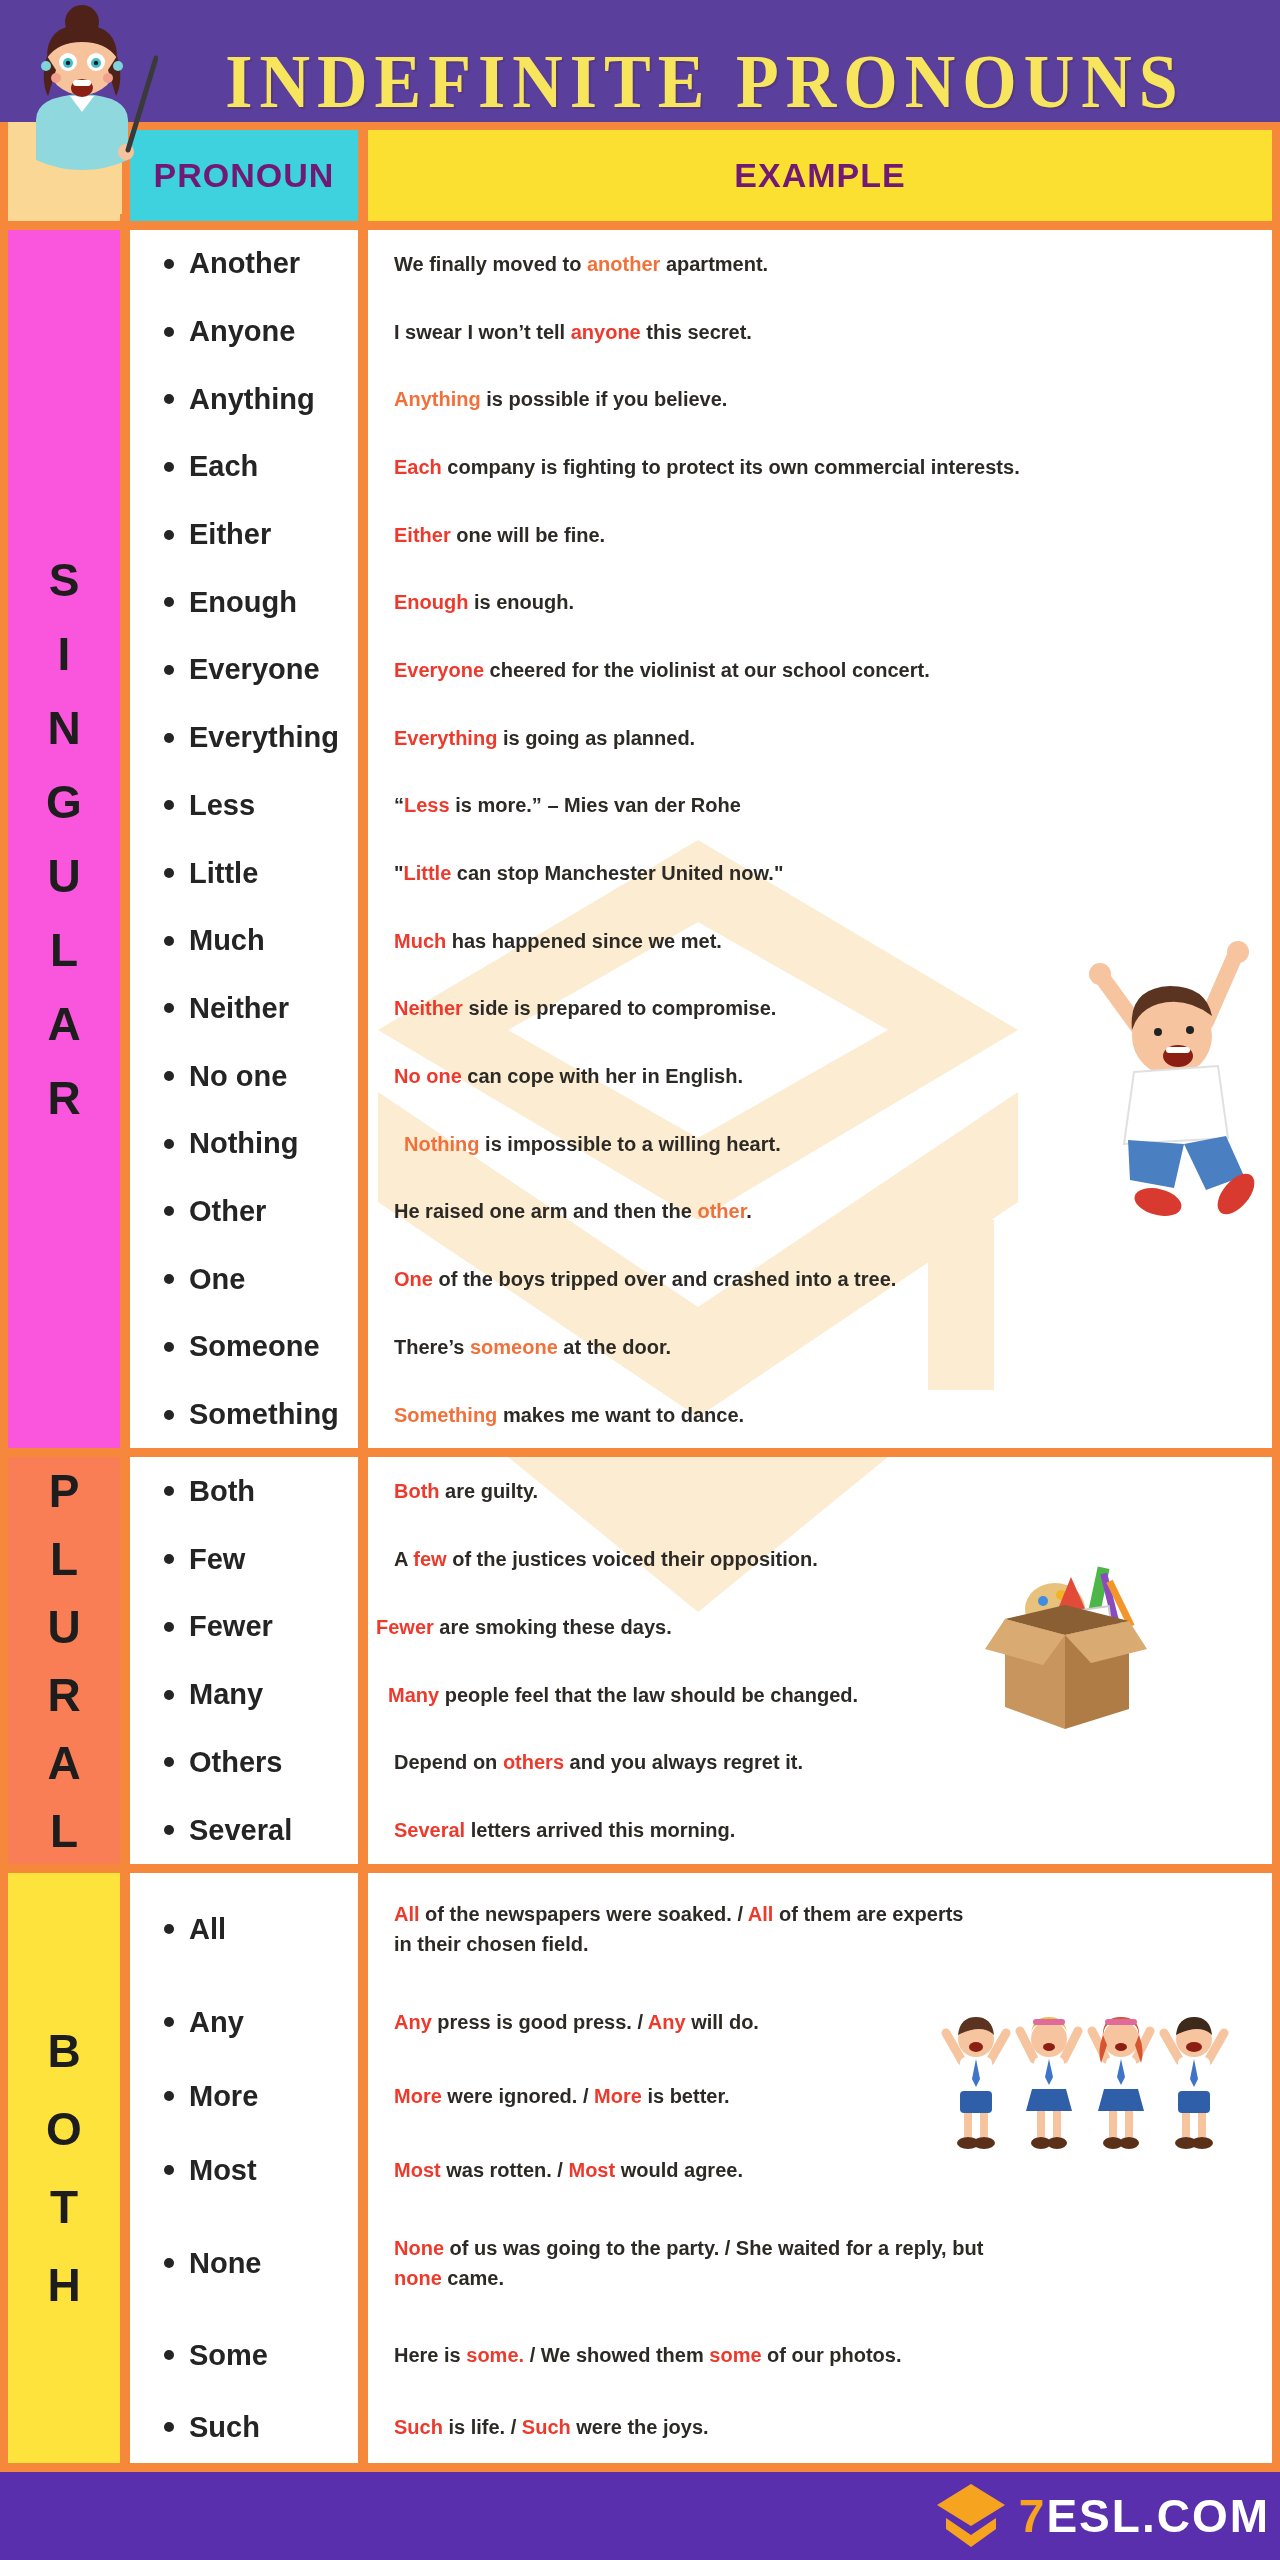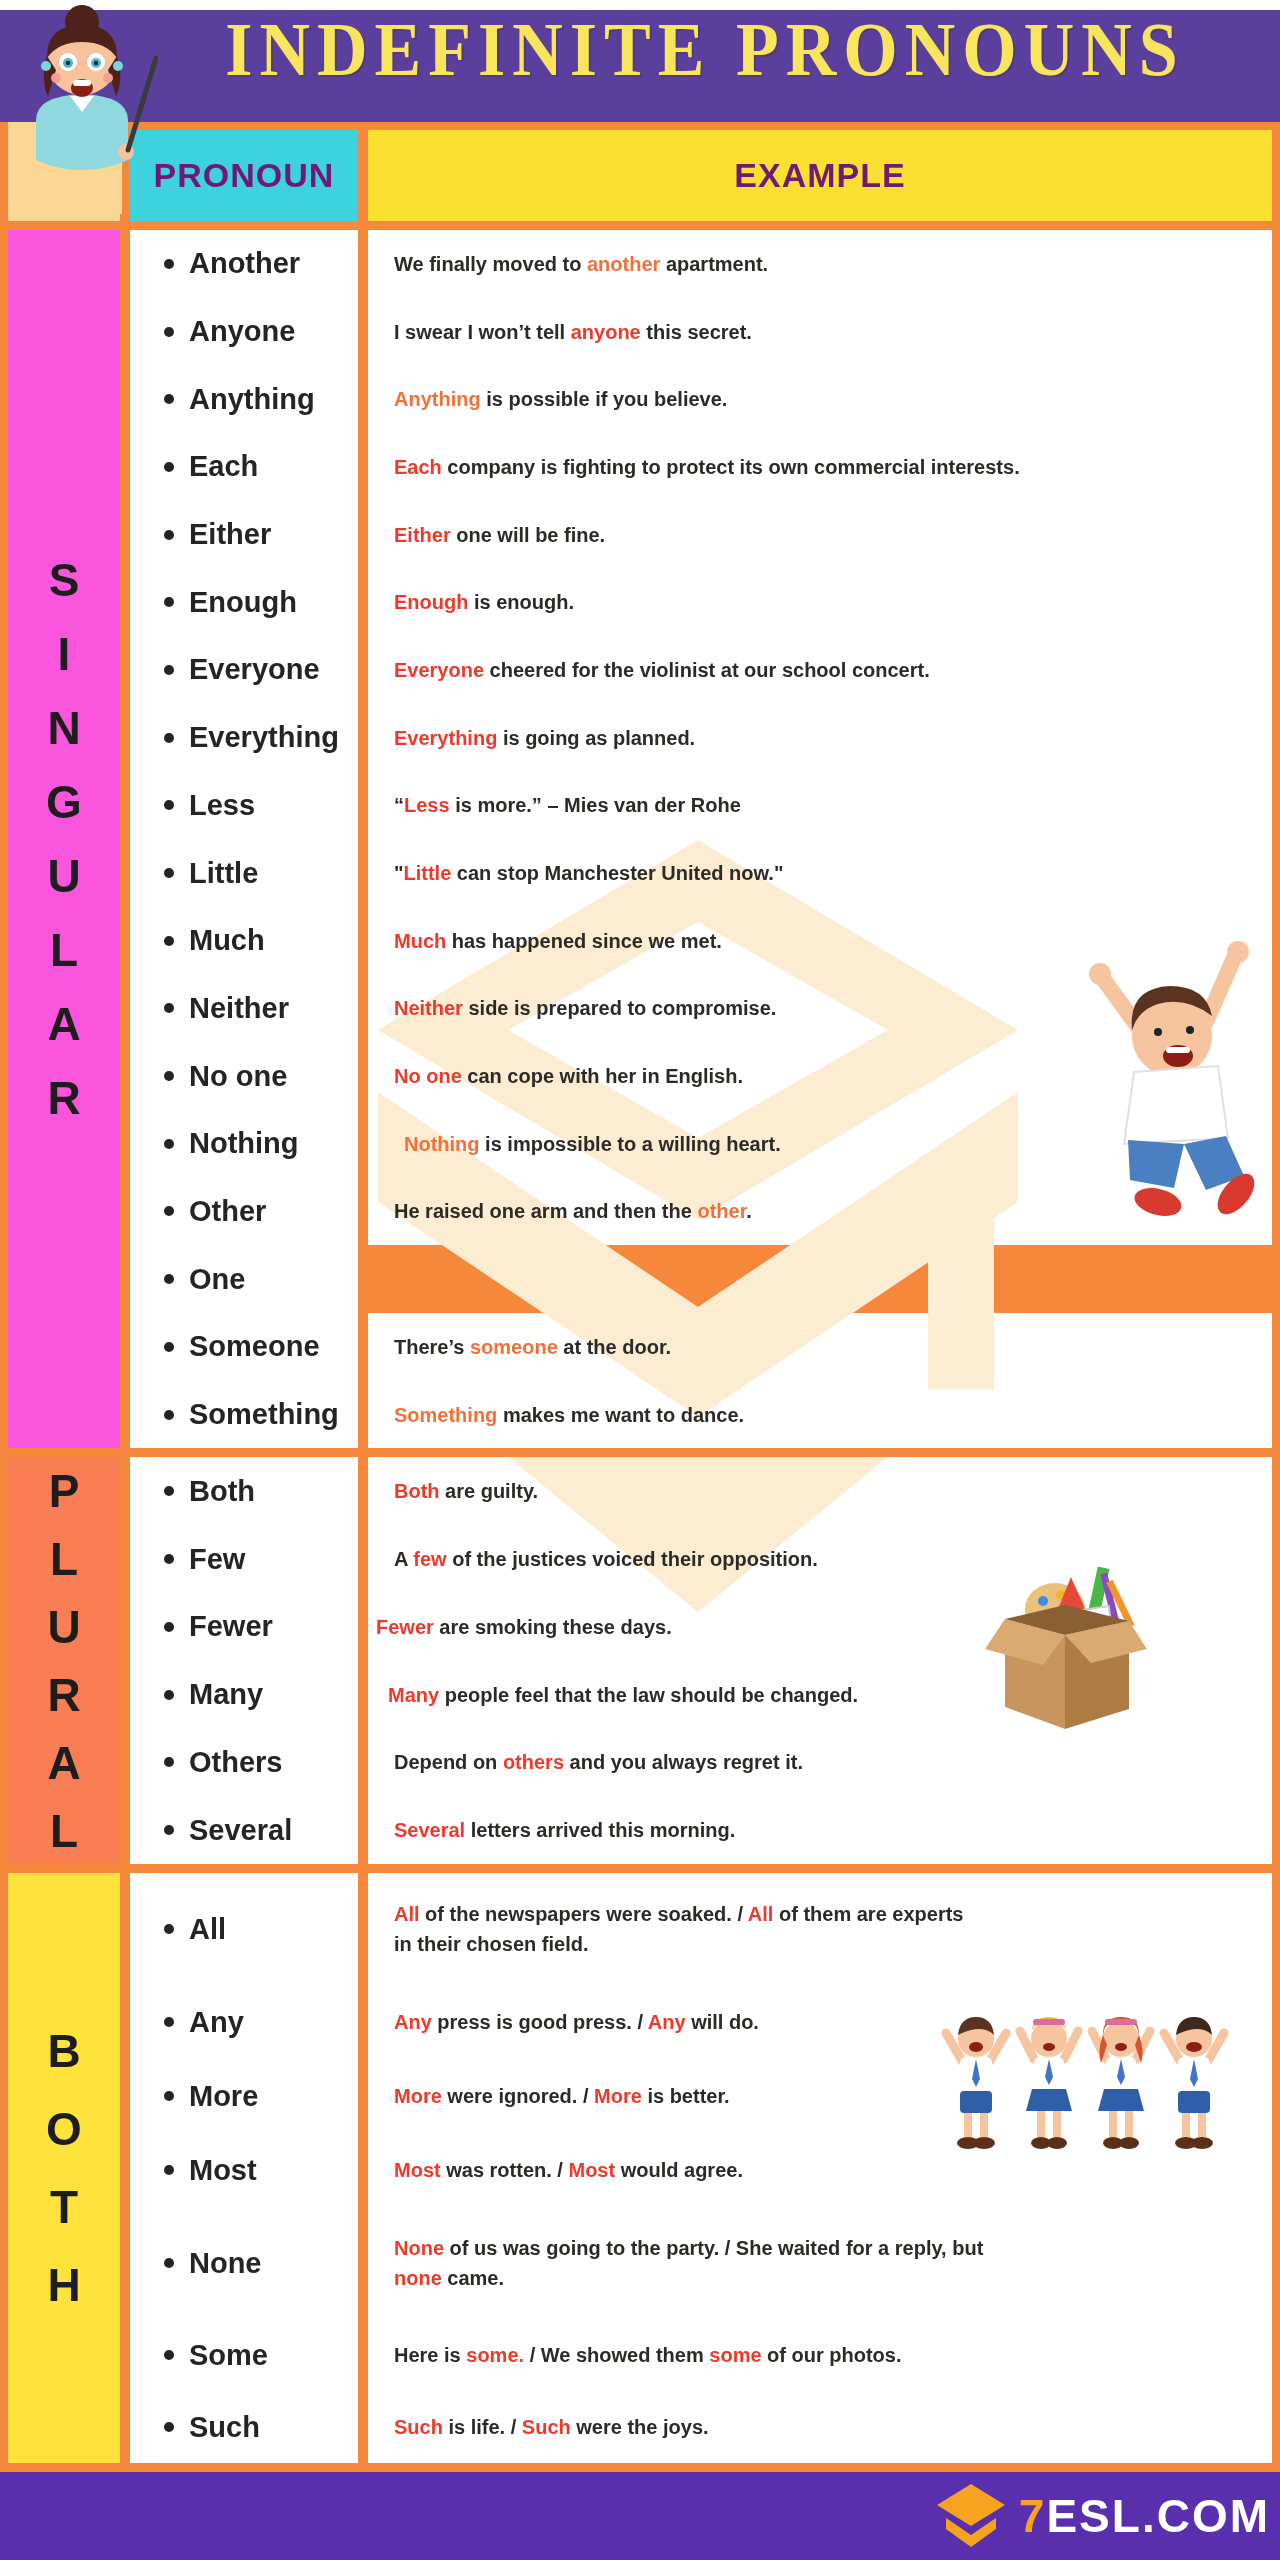--- a/index.html
+++ b/index.html
@@ -2,23 +2,23 @@
 <html style="--purple-header: #5a3f9c; --purple-footer: #5a2fae; --border-orange: #f5883a; --cyan-header: #3ed1de; --yellow-header: #fbe032; --cream-cell: #fbd795; --magenta-singular: #fa55dd; --salmon-plural: #fa7e55; --yellow-both: #fde33c; --red-highlight: #ee3a2c; --orange-highlight: #f2713b; --title-yellow: #f8e55e; --watermark-cream: #fbecd2; --logo-orange: #f6a41f; --text-dark: #2d2a26;"><head>
 <meta charset="utf-8">
 <style>
   html,body{margin:0;padding:0;}
   .poster{
     position:relative; width:1280px; height:2560px; overflow:hidden;
     background:#ffffff; font-family:"Liberation Sans", sans-serif;
   }
   
   .header-band{
-    position:absolute; top:10px; left:0; width:1280px; height:122px;
+    position:absolute; top:0; left:0; width:1280px; height:122px;
     background:var(--purple-header,#5a3f9c);
-    display:flex; align-items:flex-start; justify-content:center;
+    display:flex; align-items:flex-end; justify-content:center;
   }
   .title{
     margin-left:130px;
     font-family:"Liberation Serif", serif; font-weight:bold;
     font-size:70px; letter-spacing:7px; color:var(--title-yellow,#f8e55e);
     transform:scaleY(1.08); white-space:nowrap;
     text-shadow:2px 2px 0 rgba(60,30,10,.18);
   }
   
   .table{
@@ -257,20 +257,23 @@
           <span class="bullet"></span>
           <span>Other</span>
         </div>
         <div class="cell e-cell" style="grid-area: 15 / 3;">
           <span class="e-text"><span>He raised one arm and then the </span><span class="hl-o">other</span><span>.</span></span>
         </div>
         <div class="cell p-cell" style="grid-area: 16 / 2;">
           <span class="bullet"></span>
           <span>One</span>
         </div>
+        <div class="cell e-cell" style="grid-area: 16 / 3;">
+          <span class="e-text"><span class="hl-r">One</span><span> of the boys tripped over and crashed into a tree.</span></span>
+        </div>
         <div class="cell p-cell" style="grid-area: 17 / 2;">
           <span class="bullet"></span>
           <span>Someone</span>
         </div>
         <div class="cell e-cell" style="grid-area: 17 / 3;">
           <span class="e-text"><span>There’s </span><span class="hl-o">someone</span><span> at the door.</span></span>
         </div>
         <div class="cell p-cell" style="grid-area: 18 / 2;">
           <span class="bullet"></span>
           <span>Something</span>

